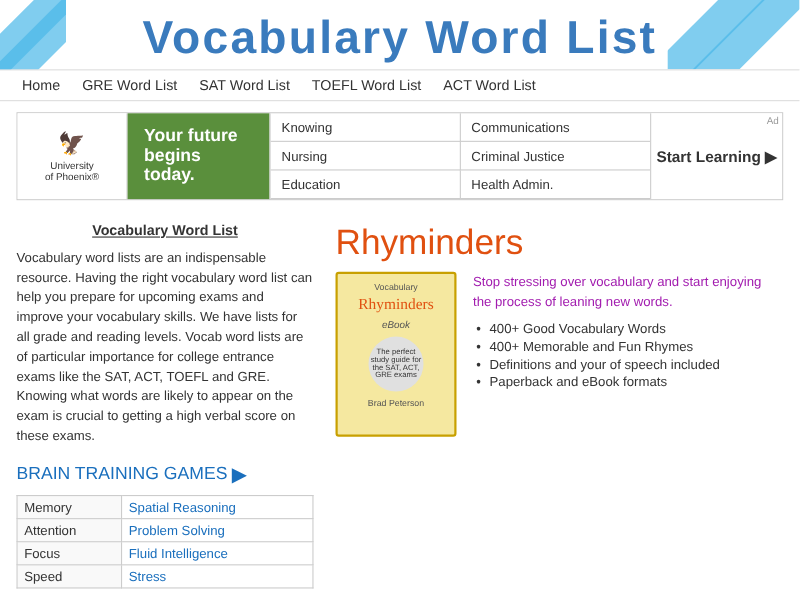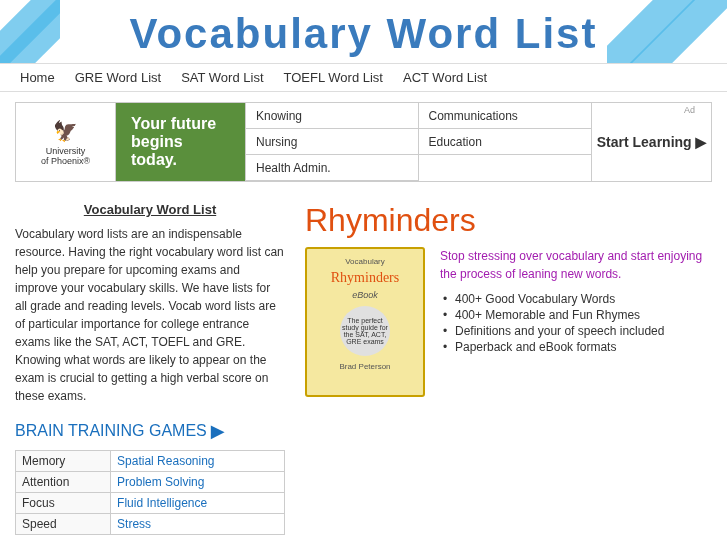--- a/index.html
+++ b/index.html
@@ -131,21 +131,21 @@
       align-items: center;
       justify-content: center;
       border-left: 1px solid #ccc;
       font-size: 14px;
       font-weight: bold;
       color: #333;
       cursor: pointer;
     }
     .ad-corner {
       position: absolute;
-      top: 2px; right: 16px;
+      top: 2px; right: 3px;
       font-size: 9px;
       color: #999;
     }
 
     
     .main {
       display: flex;
       padding: 10px 15px;
       gap: 20px;
     }
@@ -209,21 +209,21 @@
       gap: 15px;
       margin-bottom: 15px;
     }
     .rhyminders-title {
       font-family: 'Comic Sans MS', cursive, sans-serif;
       font-size: 32px;
       color: #e05010;
       margin-bottom: 8px;
     }
     .rhyminders-book {
-      width: 120px;
+      width: 110px;
       flex-shrink: 0;
       background: #f5e8a0;
       border: 2px solid #c8a000;
       border-radius: 3px;
       padding: 8px;
       font-size: 9px;
       text-align: center;
       position: relative;
       min-height: 150px;
     }
@@ -352,20 +352,21 @@
   <span class="ad-corner">Ad</span>
   <div class="ad-logo">
     <div class="ad-logo-icon">🦅</div>
     <div class="ad-logo-text">University<br>of Phoenix®</div>
   </div>
   <div class="ad-tagline">Your future begins today.</div>
   <div class="ad-grid">
     <div class="ad-grid-item">Knowing</div>
     <div class="ad-grid-item">Communications</div>
     <div class="ad-grid-item">Nursing</div>
+    <div class="ad-grid-item">Criminal Justice</div>
     <div class="ad-grid-item">Education</div>
     <div class="ad-grid-item">Health Admin.</div>
   </div>
   <div class="ad-cta">Start Learning ▶</div>
 </div>
 
 <div class="main">
 
   <div class="left-col">
     <div class="article-title">Vocabulary Word List</div>

